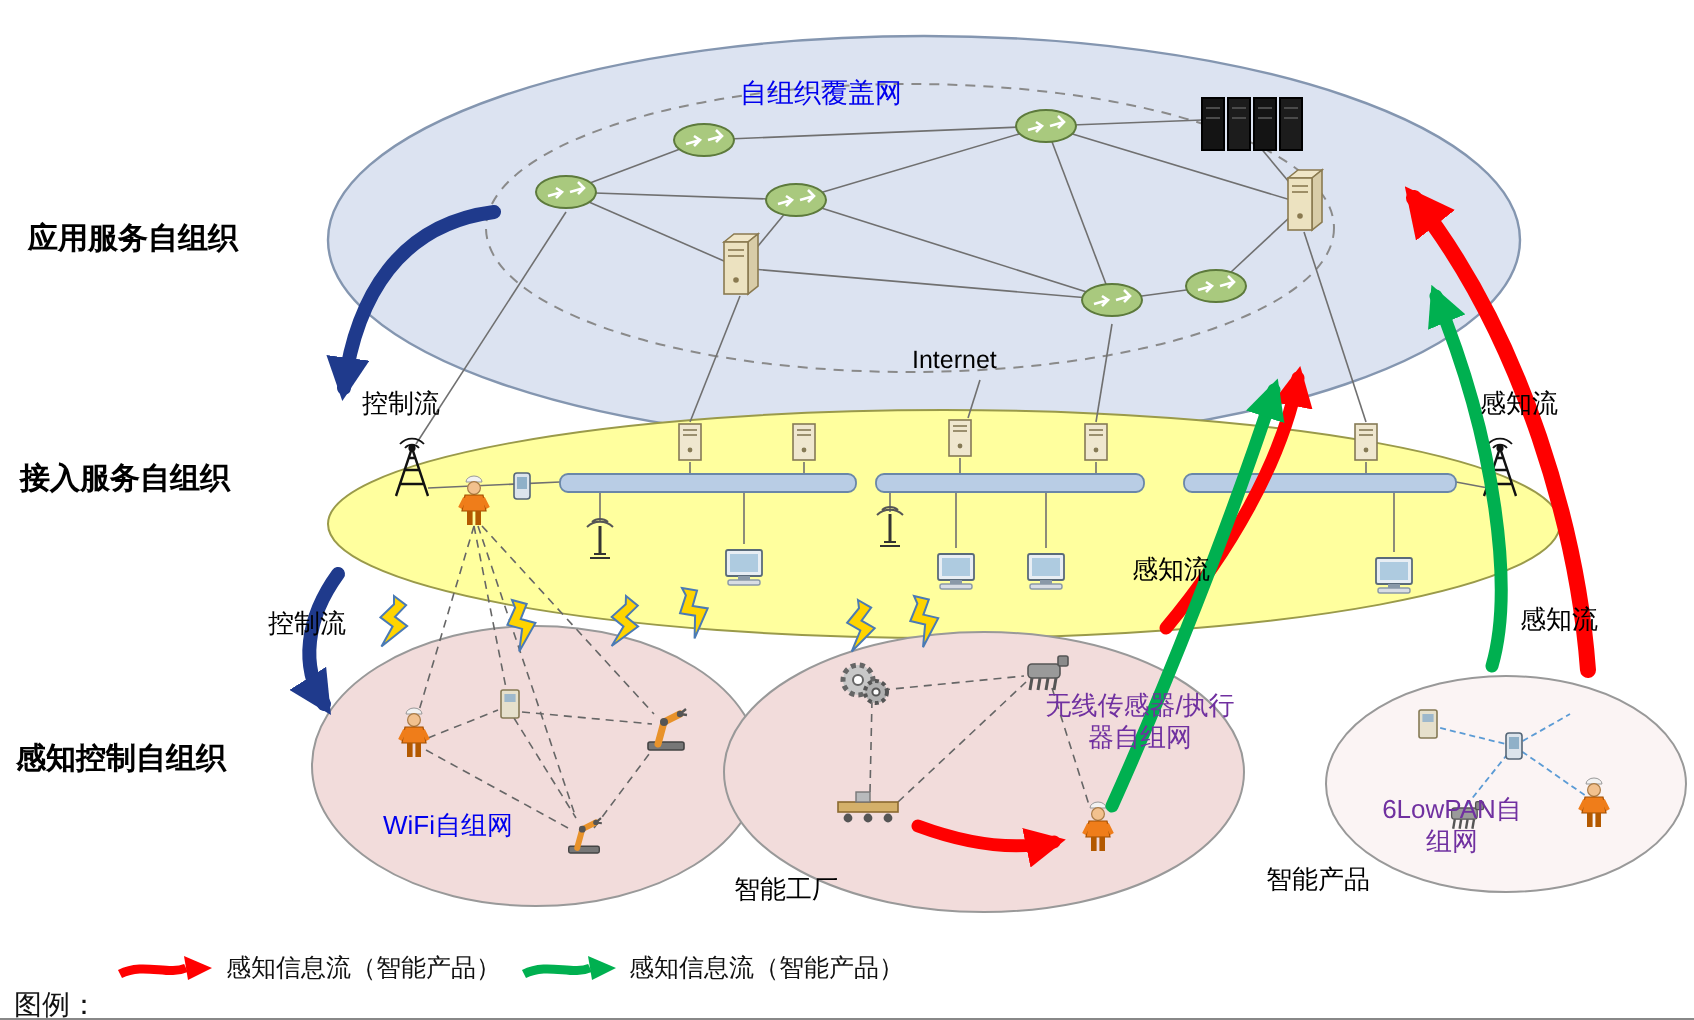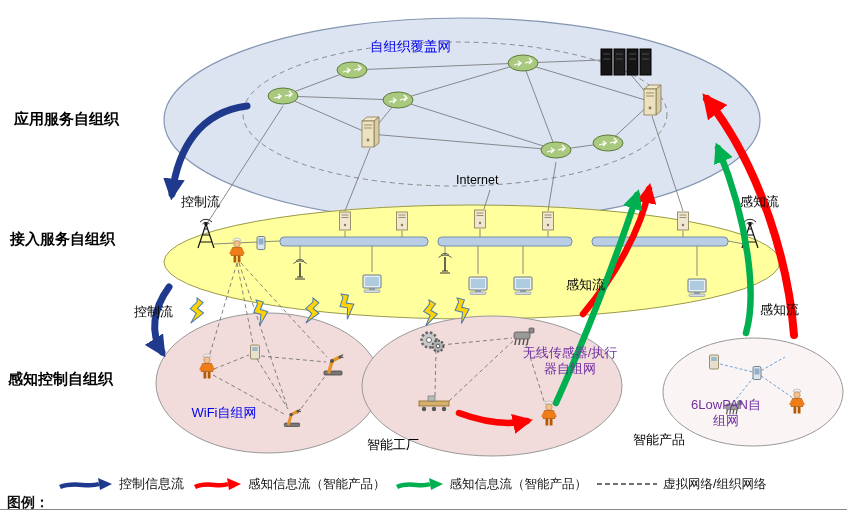--- a/index.html
+++ b/index.html
@@ -7,21 +7,21 @@
          font-family:"Liberation Sans","DejaVu Sans",sans-serif;border-bottom:1px solid #888;}
   .diagram{display:block;}
   svg text{font-family:"Liberation Sans","DejaVu Sans",sans-serif;}
   .layer-label{font-size:15px;font-weight:bold;fill:#000;}
   .flow-label{font-size:13px;fill:#000;}
   .net-label{font-size:13px;}
   .plain-label{font-size:13px;fill:#000;}
   .overlay-label{font-size:13.5px;}
   .internet-label{font-size:12.5px;fill:#000;}
   .legend{display:flex;align-items:center;gap:9px;padding:1px 4px 0 7px;height:50px;font-size:13px;color:#111;}
-  .legend-title{font-weight:bold;font-size:14px;white-space:nowrap;margin-top:37px;}
+  .legend-title{font-weight:normal;font-size:14px;white-space:nowrap;margin-top:37px;}
   .legend-item{display:flex;align-items:center;gap:5px;white-space:nowrap;}
   .two-line{display:flex;flex-direction:row;line-height:1.15;font-size:12.5px;}
 </style>
 </head>
 <body>
 
 <div class="stage">
 
 <svg class="diagram" width="847" height="458" viewBox="0 0 847 458">
   <defs>
@@ -277,27 +277,20 @@
   <text x="570" y="373" text-anchor="middle" class="net-label" fill="#7030A0">器自组网</text>
   <text x="393" y="449" text-anchor="middle" class="plain-label">智能工厂</text>
   <text x="726" y="409" text-anchor="middle" class="net-label" fill="#7030A0">6LowPAN自</text>
   <text x="726" y="425" text-anchor="middle" class="net-label" fill="#7030A0">组网</text>
   <text x="659" y="444" text-anchor="middle" class="plain-label">智能产品</text>
 </svg>
 
 <div class="legend">
   <span class="legend-title">图例：</span>
 
-  <div class="legend-item">
-    <svg width="56" height="16">
-      <path d="M2,11 C16,5 30,12 41,8" fill="none" stroke-width="4.5" stroke="#1F3A8C"></path>
-      <polygon points="40,2 54,8 42,14" fill="#1F3A8C"></polygon>
-    </svg>
-    <span>控制信息流</span>
-  </div>
 
   <div class="legend-item">
     <svg width="50" height="16">
       <path d="M2,11 C14,5 26,12 35,8" fill="none" stroke-width="4.5" stroke="#FF0000"></path>
       <polygon points="34,2 48,8 36,14" fill="#FF0000"></polygon>
     </svg>
     <span class="two-line">
       <span>感知信息流</span>
       <span>（智能产品）</span>
     </span>
@@ -308,24 +301,15 @@
       <path d="M2,11 C14,5 26,12 35,8" fill="none" stroke-width="4.5" stroke="#00B050"></path>
       <polygon points="34,2 48,8 36,14" fill="#00B050"></polygon>
     </svg>
     <span class="two-line">
       <span>感知信息流</span>
       <span>（智能产品）</span>
     </span>
   </div>
 
 
-  <div class="legend-item">
-    <svg width="62" height="10">
-      <line x1="1" y1="5" x2="61" y2="5" stroke-width="1.4" stroke-dasharray="5,3" stroke="#404040"></line>
-    </svg>
-    <span class="two-line">
-      <span>虚拟网络/</span>
-      <span>组织网络</span>
-    </span>
-  </div>
 </div>
 
 </div>
 
 </body></html>

